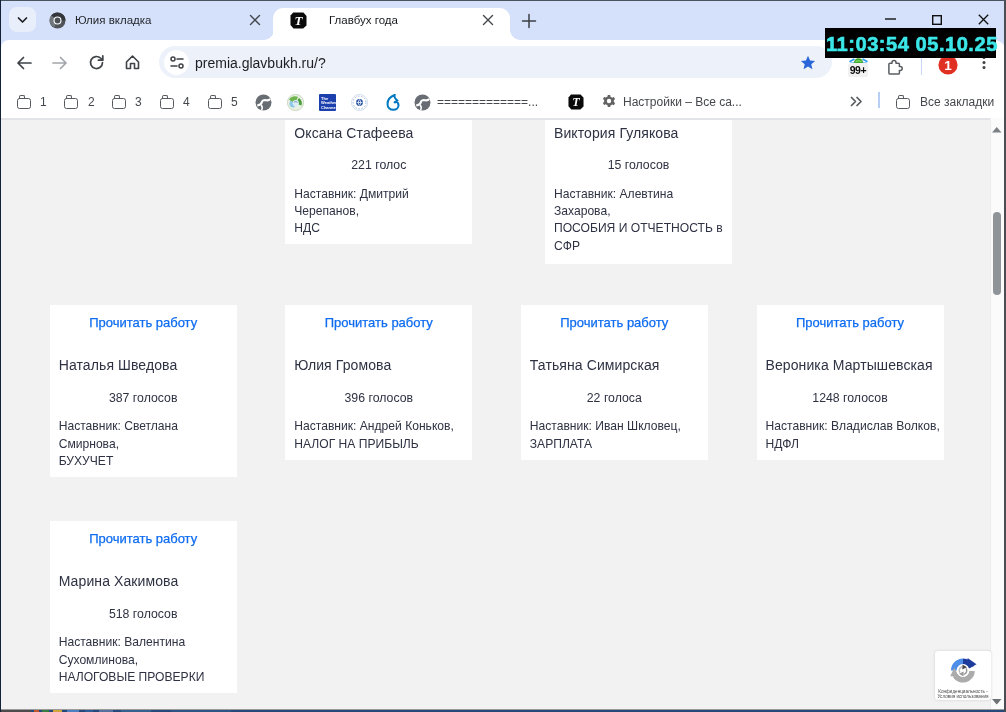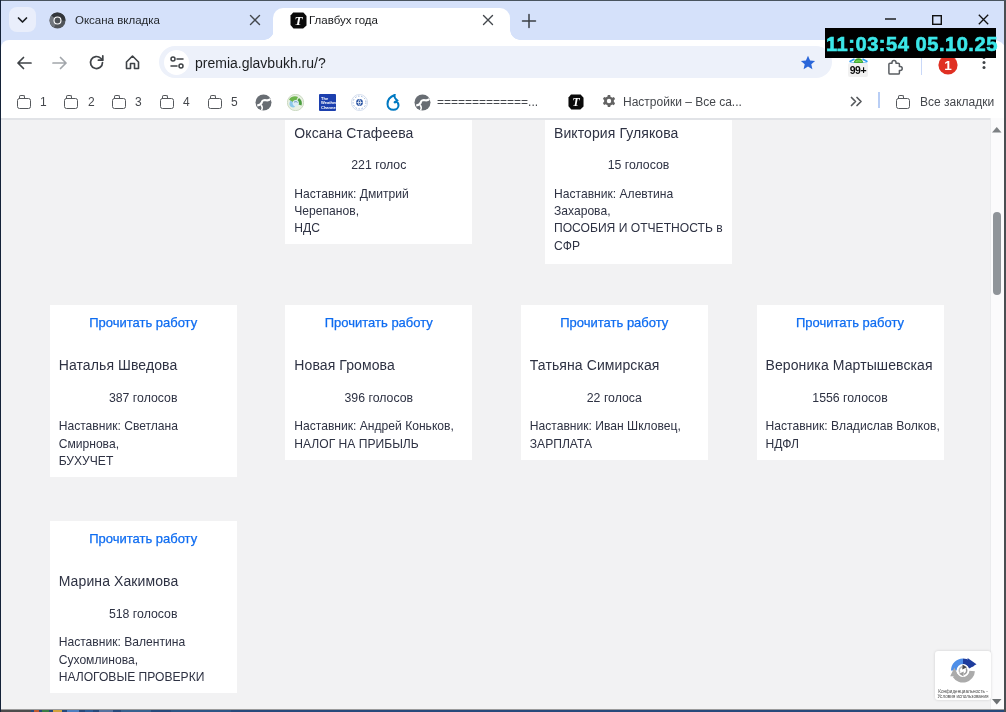--- a/index.html
+++ b/index.html
@@ -52,37 +52,37 @@
 
 <div class="ic" style="left:48px;top:12px">
     <svg width="17" height="17" viewBox="0 0 17 17">
       <circle cx="8.5" cy="8.5" r="8" fill="#505459"></circle>
       <path d="M8.5 8.5L2.2 3.6A8 8 0 0 1 16.5 8.5z" fill="#33363b"></path>
       <path d="M8.5 8.5l-6.3-4.9a8 8 0 0 0 2.9 11.9z" fill="#71767d"></path>
       <circle cx="8.5" cy="8.5" r="4" fill="#fff"></circle>
       <circle cx="8.5" cy="8.5" r="2.9" fill="#4b4f54"></circle>
     </svg>
   </div>
-<div class="tabtitle" style="left:74px">Оксана вкладка</div>
+<div class="tabtitle" style="left:74px">Юлия вкладка</div>
 <div class="ic" style="left:248px;top:14px">
     <svg width="12" height="12" viewBox="0 0 12 12">
       <path d="M1.5 1.5l9 9M10.5 1.5l-9 9" stroke="#43474c" stroke-width="1.4" stroke-linecap="round"></path>
     </svg>
   </div>
 
 <div id="atab"></div>
 <div class="corner" style="left:263px"></div>
 <div class="corner" style="left:509px;transform:scaleX(-1)"></div>
 <div class="ic" style="left:289px;top:12px">
     <svg width="17" height="17" viewBox="0 0 17 17">
       <path d="M3.2 0.5h10.2l3.1 3.4v9.5l-3.4 3.1H3.5L0.5 13V3.6z" fill="#0a0a0a"></path>
       <text x="8.5" y="12.5" font-family="Liberation Serif" font-style="italic" font-weight="bold" font-size="13" fill="#fff" text-anchor="middle">T</text>
     </svg>
   </div>
-<div class="tabtitle" style="left:308px;color:#17191c">Главбух года</div>
+<div class="tabtitle" style="left:328px;color:#17191c">Главбух года</div>
 <div class="ic" style="left:481px;top:14px">
     <svg width="12" height="12" viewBox="0 0 12 12">
       <path d="M1.5 1.5l9 9M10.5 1.5l-9 9" stroke="#43474c" stroke-width="1.4" stroke-linecap="round"></path>
     </svg>
   </div>
 <div class="ic" style="left:520px;top:13px">
     <svg width="16" height="16" viewBox="0 0 16 16">
       <path d="M8 1.5v13M1.5 8h13" stroke="#3b3f44" stroke-width="1.5" stroke-linecap="round"></path>
     </svg>
   </div>
@@ -262,34 +262,34 @@
       <div class="mn">Наставник: Алевтина<br>Захарова,<br>ПОСОБИЯ И ОТЧЕТНОСТЬ в<br>СФР</div>
     </div>
 <div class="card" style="left:48.7px;top:186.8px;height:172px">
       <div class="lnk">Прочитать работу</div>
       <div class="nm">Наталья Шведова</div>
       <div class="vt">387 голосов</div>
       <div class="mn">Наставник: Светлана<br>Смирнова,<br>БУХУЧЕТ</div>
     </div>
 <div class="card" style="left:284.3px;top:186.8px;height:155px">
       <div class="lnk">Прочитать работу</div>
-      <div class="nm">Новая Громова</div>
+      <div class="nm">Юлия Громова</div>
       <div class="vt">396 голосов</div>
       <div class="mn">Наставник: Андрей Коньков,<br>НАЛОГ НА ПРИБЫЛЬ</div>
     </div>
 <div class="card" style="left:519.8px;top:186.8px;height:155px">
       <div class="lnk">Прочитать работу</div>
       <div class="nm">Татьяна Симирская</div>
       <div class="vt">22 голоса</div>
       <div class="mn">Наставник: Иван Шкловец,<br>ЗАРПЛАТА</div>
     </div>
 <div class="card" style="left:755.5px;top:186.8px;height:155px">
       <div class="lnk">Прочитать работу</div>
       <div class="nm">Вероника Мартышевская</div>
-      <div class="vt">1556 голосов</div>
+      <div class="vt">1248 голосов</div>
       <div class="mn">Наставник: Владислав Волков,<br>НДФЛ</div>
     </div>
 <div class="card" style="left:48.7px;top:402.8px;height:172px">
       <div class="lnk">Прочитать работу</div>
       <div class="nm">Марина Хакимова</div>
       <div class="vt">518 голосов</div>
       <div class="mn">Наставник: Валентина<br>Сухомлинова,<br>НАЛОГОВЫЕ ПРОВЕРКИ</div>
     </div>
 </div>
 <div style="position:absolute;left:0;top:118px;width:989px;height:1.6px;background:#e1e3e7;z-index:5"></div>

